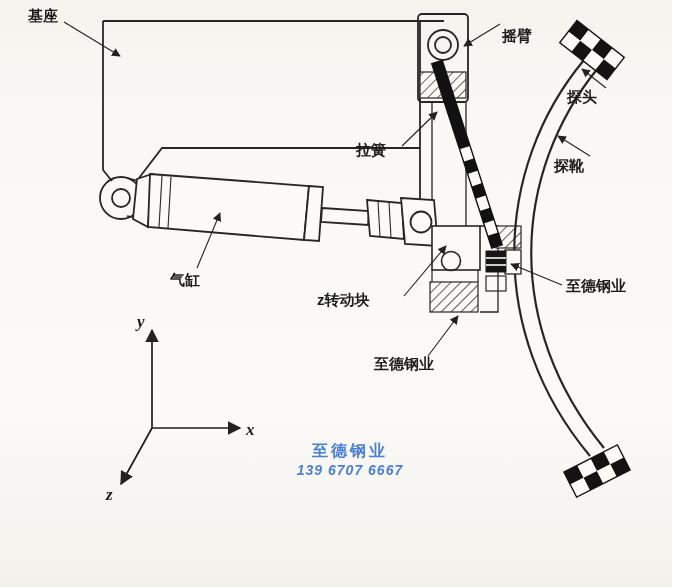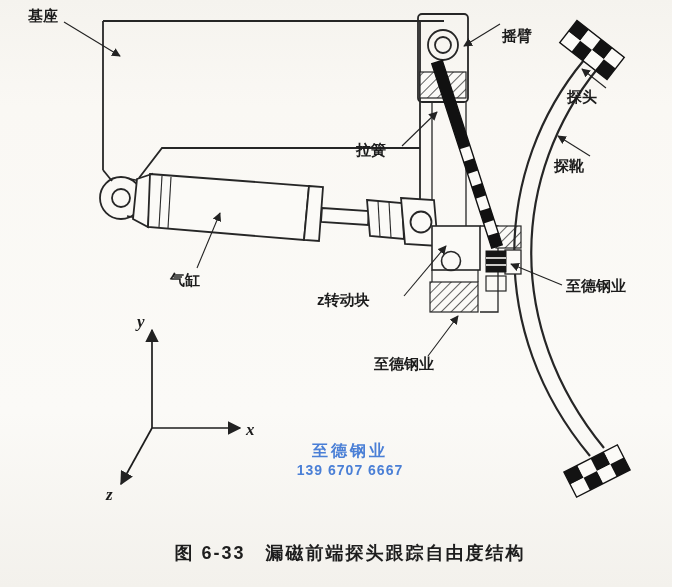--- a/index.html
+++ b/index.html
@@ -173,18 +173,17 @@
   <div class="lbl" style="left:317px;top:291px">z转动块</div>
   <div class="lbl" style="left:566px;top:277px">至德钢业</div>
   <div class="lbl" style="left:374px;top:355px">至德钢业</div>
 
   <div class="axis-lbl" style="left:137px;top:313px">y</div>
   <div class="axis-lbl" style="left:246px;top:421px">x</div>
   <div class="axis-lbl" style="left:106px;top:486px">z</div>
 
   <div class="watermark">
     <div class="wm1" style="color: rgb(74, 127, 214);">至德钢业</div>
-    <div class="wm2" style="color: rgb(74, 127, 214);">139 6707 6667</div>
+    <div class="wm2" style="color: rgb(74, 127, 214); font-style: italic;">139 6707 6667</div>
   </div>
 
-  <div class="caption">图 6-33　漏磁前端探头跟踪自由度结构</div>
 
 </div>
 
 </body></html>

